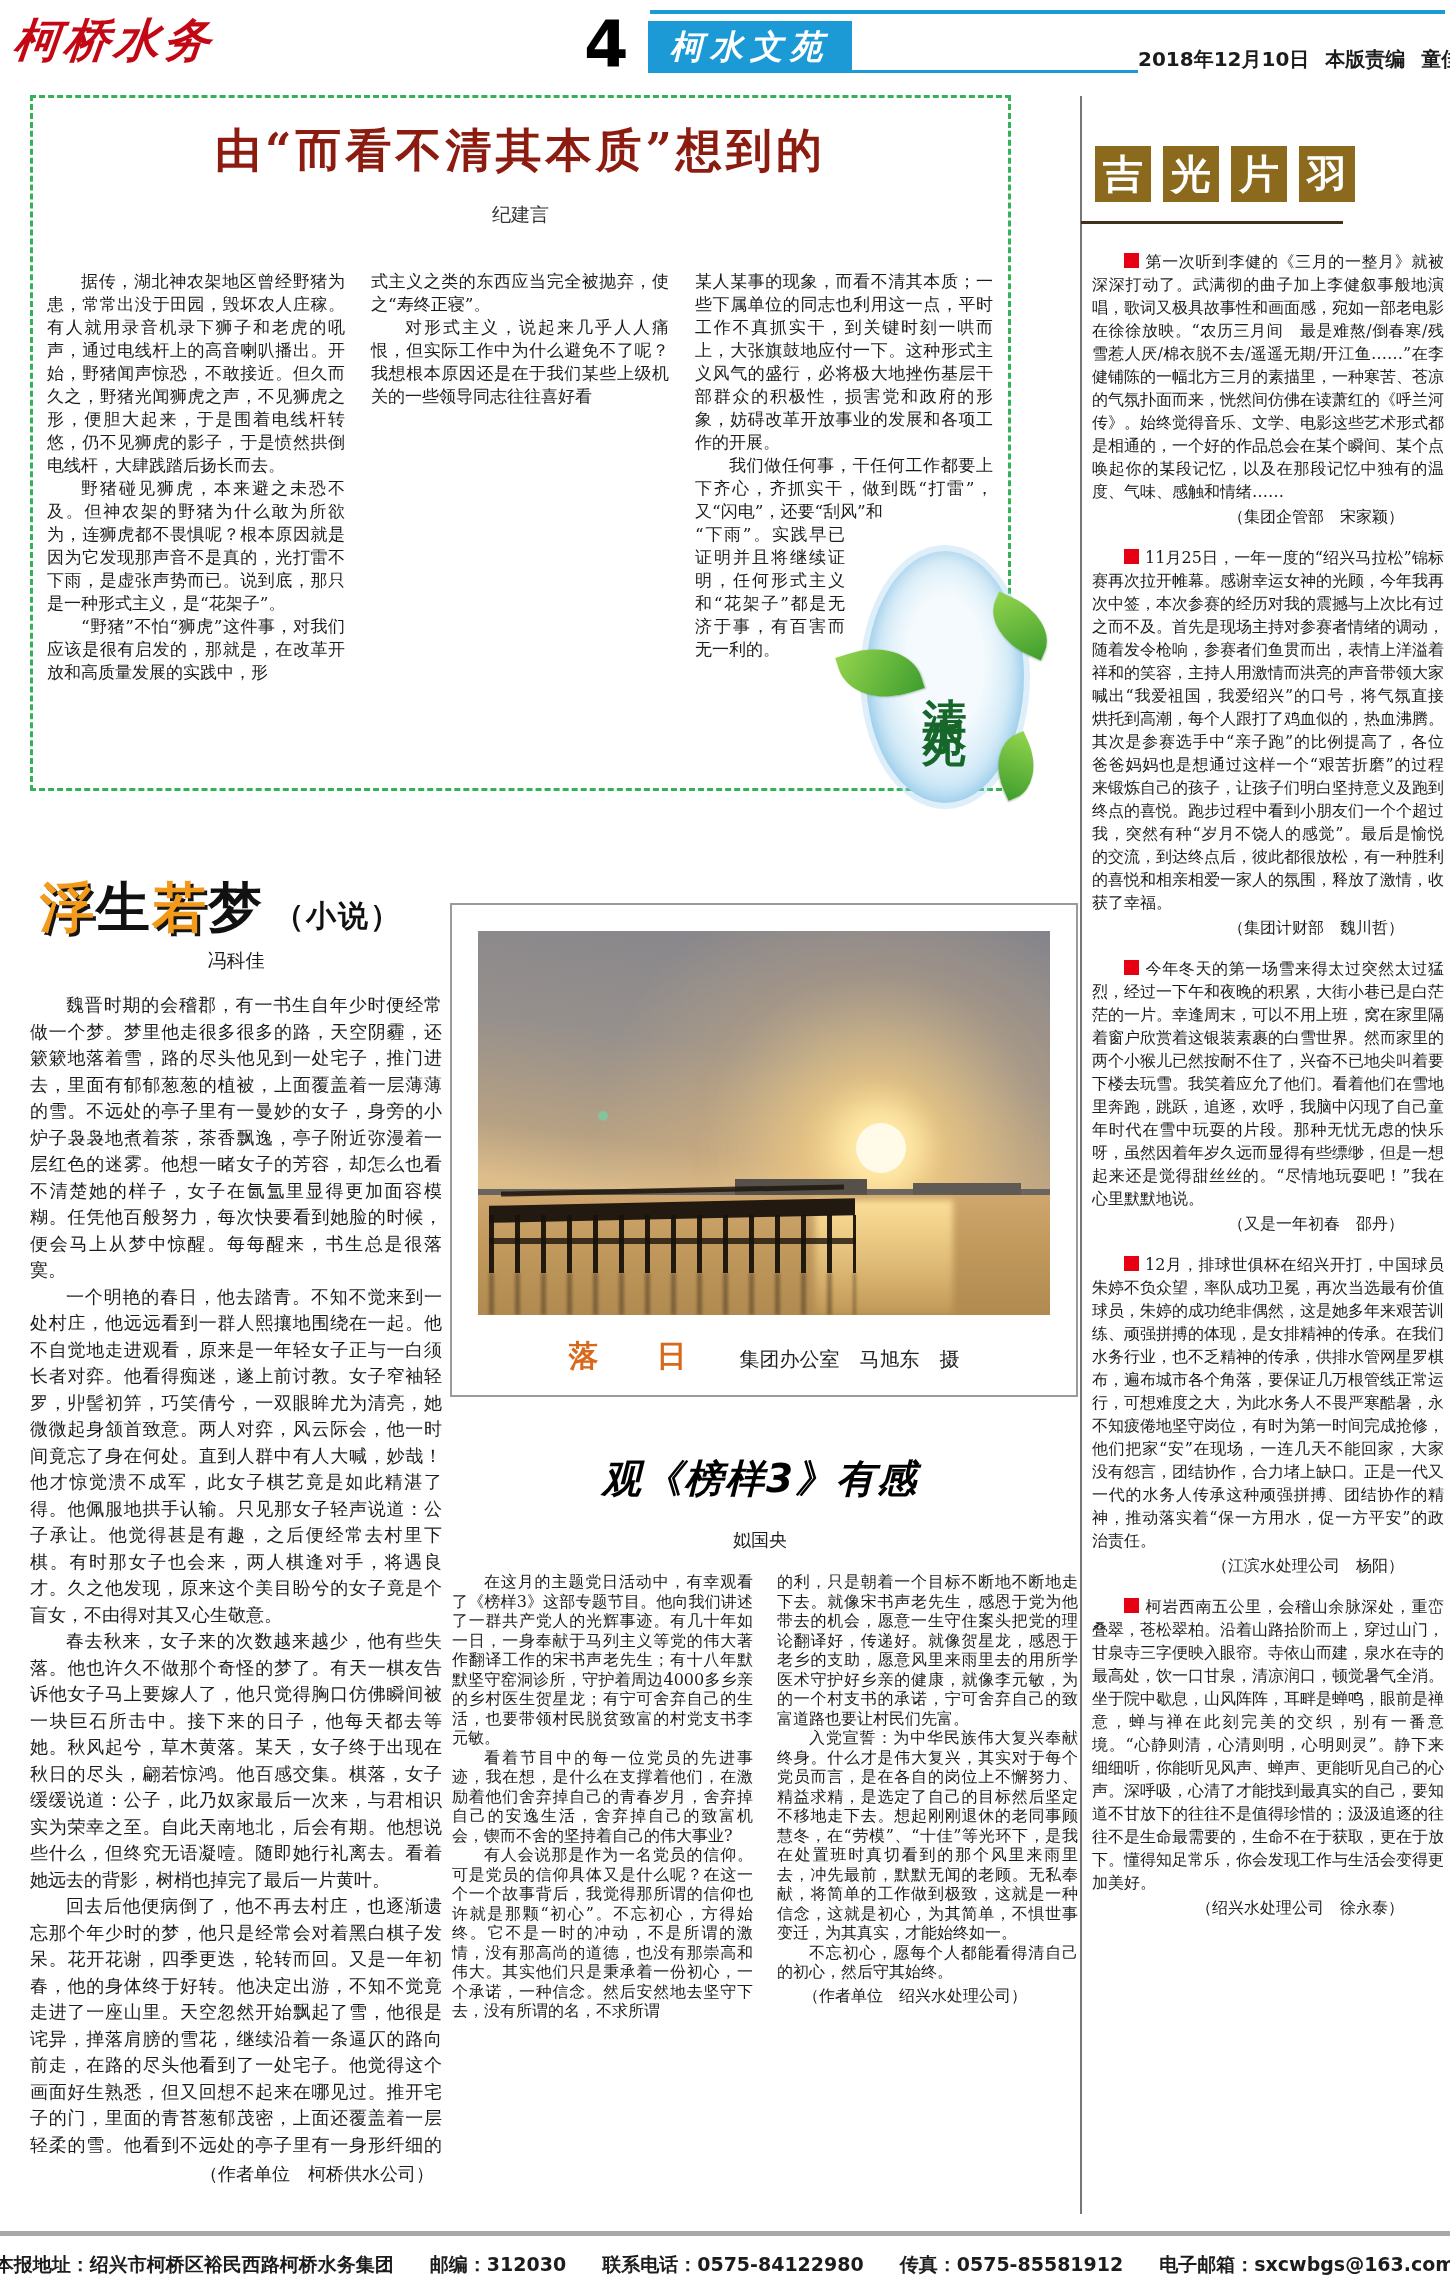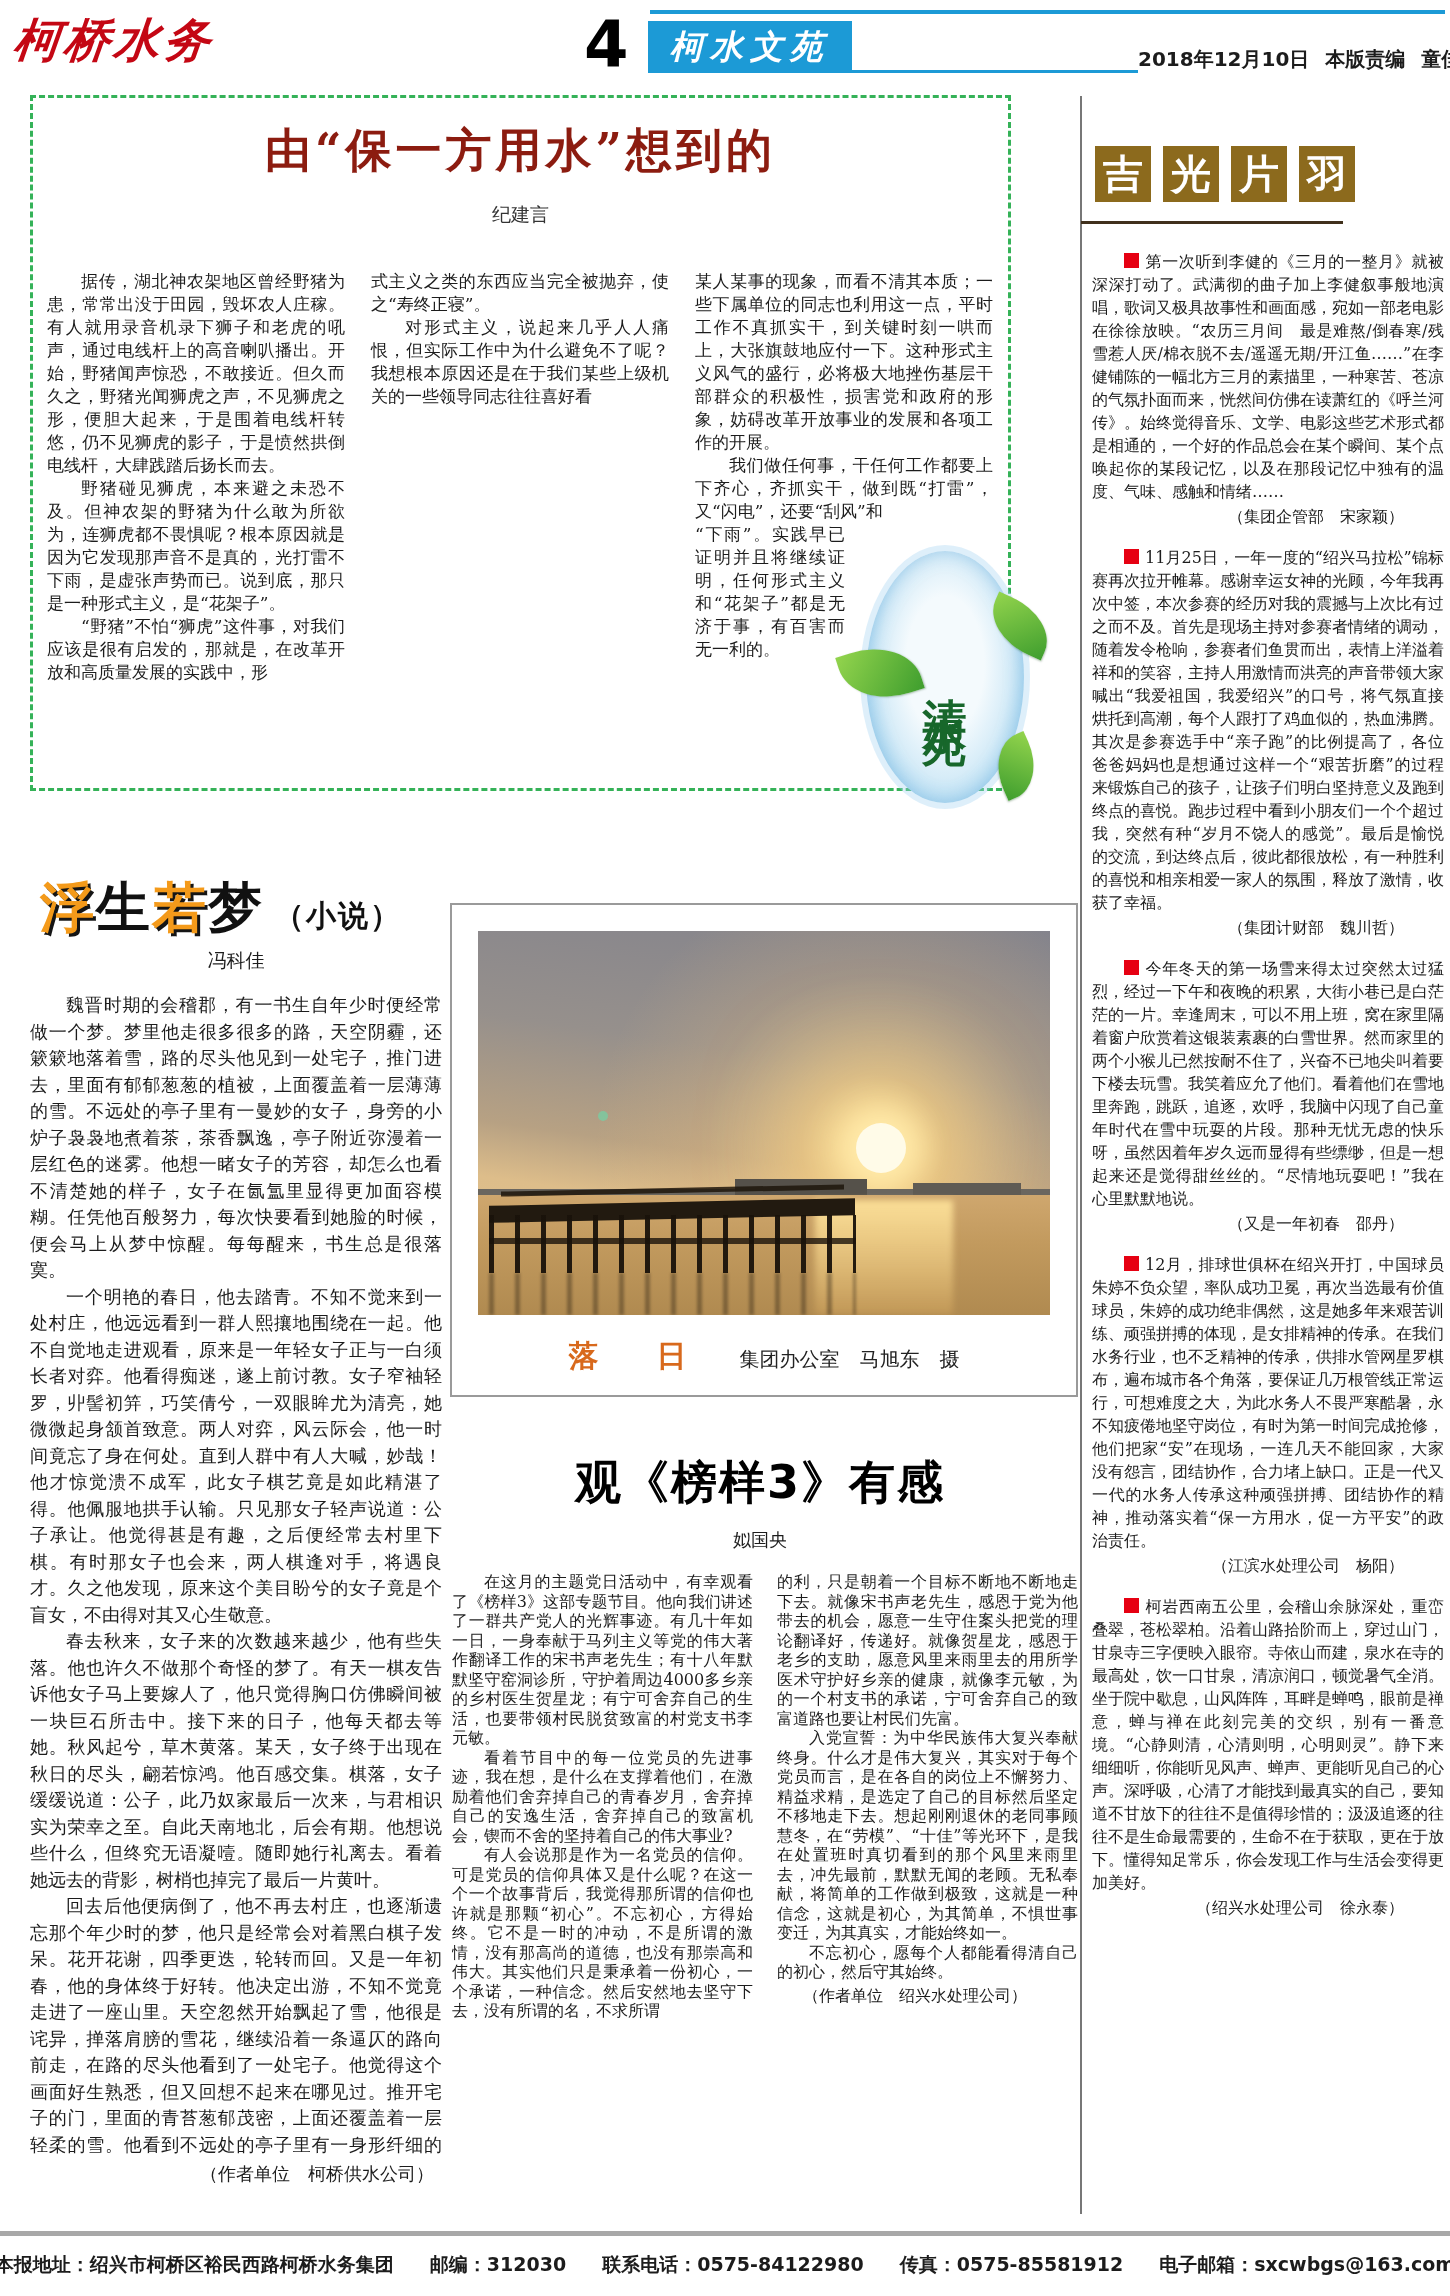--- a/index.html
+++ b/index.html
@@ -69,22 +69,22 @@
   .legs{position:absolute;left:2%;top:74%;width:64%;height:15%;
         background:repeating-linear-gradient(90deg,rgba(25,18,10,.95) 0 5px,transparent 5px 26px);}
   .beam{position:absolute;left:2%;top:80%;width:64%;height:1.6%;background:rgba(25,18,10,.8);}
   .pref{position:absolute;left:2%;top:89%;width:64%;height:11%;opacity:.6;filter:blur(1.5px);
         background:repeating-linear-gradient(90deg,rgba(30,22,12,.6) 0 5px,transparent 5px 26px);}
   .caption{position:absolute;left:0;right:0;bottom:18px;display:flex;justify-content:center;align-items:baseline;gap:39px;}
   .cap-title{color:#d8691c;font-size:30px;font-weight:900;letter-spacing:14px;
              font-family:"DejaVu Sans","Liberation Sans",sans-serif;}
   .cap-credit{font-size:20px;color:#222;}
   
-  .b-title{position:absolute;left:440px;top:1452px;width:640px;text-align:center;font-size:46px;font-weight:900;
-           font-family:"DejaVu Sans","Liberation Sans",sans-serif;letter-spacing:2px;color:#000;}
+  .b-title{position:absolute;left:440px;top:1452px;width:640px;text-align:center;font-size:39px;font-weight:900;
+           font-family:"DejaVu Sans","Liberation Sans",sans-serif;letter-spacing:2px;color:#000;font-style:italic;}
   .b-author{position:absolute;left:440px;top:1528px;width:640px;text-align:center;font-size:18px;}
   .b-cols{position:absolute;left:452px;top:1572px;width:626px;height:540px;display:flex;gap:24px;overflow:hidden;}
   .b-col{width:301px;font-size:16px;line-height:19.5px;text-align:justify;}
   .b-col p{margin:0;}
   .b-attr{text-indent:0;padding-left:26px;margin-top:4px !important;}
   
   .divider{position:absolute;left:1080px;top:96px;width:2px;height:2118px;background:#777;}
   .sb-head{position:absolute;left:1095px;top:146px;display:flex;gap:12px;}
   .sb-head .sq{width:56px;height:56px;background:#8c6a1d;color:#fff;display:flex;align-items:center;justify-content:center;
                font-size:40px;font-weight:bold;font-family:"DejaVu Sans","Liberation Sans",sans-serif;}
@@ -111,21 +111,21 @@
     <span>柯水文苑</span>
   </div>
   <div class="subline"></div>
   <div class="dateline">
     <span>2018年12月10日</span>
     <span>本版责编</span>
     <span>童佳萍</span>
   </div>
 
   <div class="a1box">
-    <div class="a1title">由“保一方用水”想到的</div>
+    <div class="a1title">由“而看不清其本质”想到的</div>
     <div class="a1author">纪建言</div>
     <div class="a1cols">
       <div class="a1col">
         <p class="ind">据传，湖北神农架地区曾经野猪为患，常常出没于田园，毁坏农人庄稼。有人就用录音机录下狮子和老虎的吼声，通过电线杆上的高音喇叭播出。开始，野猪闻声惊恐，不敢接近。但久而久之，野猪光闻狮虎之声，不见狮虎之形，便胆大起来，于是围着电线杆转悠，仍不见狮虎的影子，于是愤然拱倒电线杆，大肆践踏后扬长而去。</p>
         <p class="ind">野猪碰见狮虎，本来避之未恐不及。但神农架的野猪为什么敢为所欲为，连狮虎都不畏惧呢？根本原因就是因为它发现那声音不是真的，光打雷不下雨，是虚张声势而已。说到底，那只是一种形式主义，是“花架子”。</p>
         <p class="ind">“野猪”不怕“狮虎”这件事，对我们应该是很有启发的，那就是，在改革开放和高质量发展的实践中，形</p>
       </div>
       <div class="a1col">
         <p>式主义之类的东西应当完全被抛弃，使之“寿终正寝”。</p>
         <p class="ind">对形式主义，说起来几乎人人痛恨，但实际工作中为什么避免不了呢？我想根本原因还是在于我们某些上级机关的一些领导同志往往喜好看</p>

